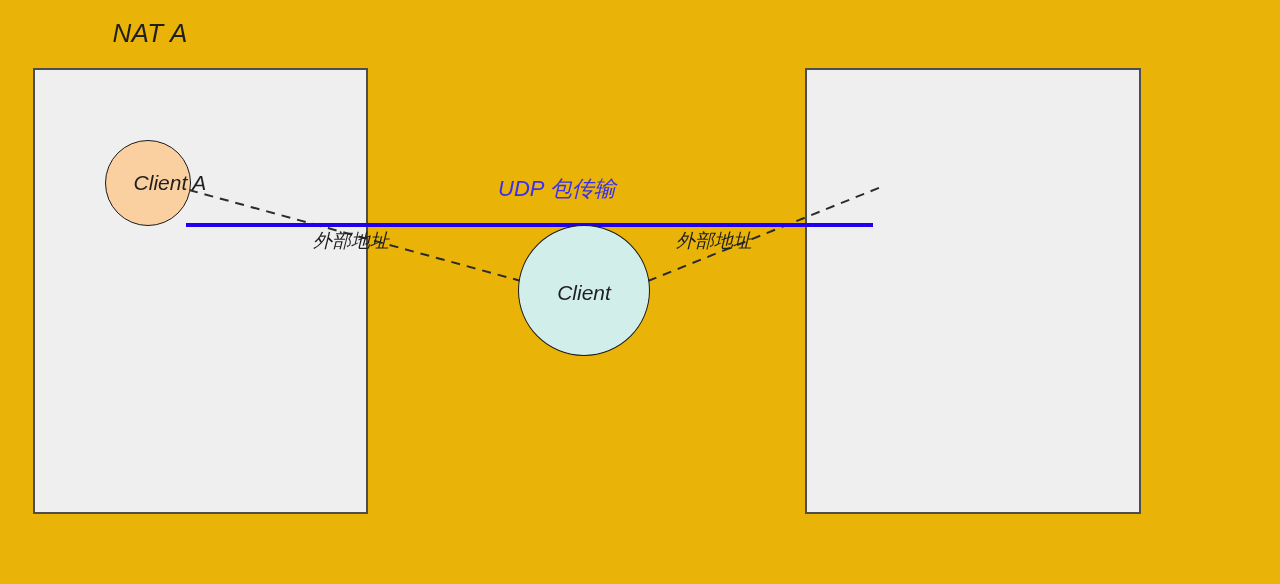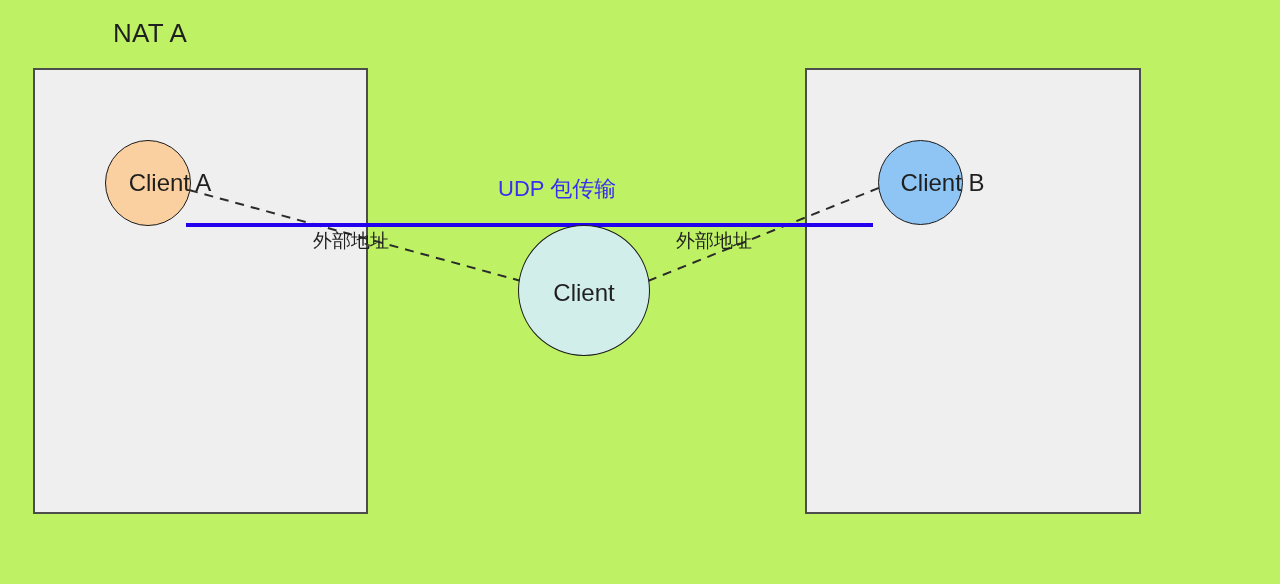--- a/index.html
+++ b/index.html
@@ -10,21 +10,22 @@
   body {
     width: 1280px;
     height: 584px;
     font-family: "Liberation Sans", "DejaVu Sans", sans-serif;
     overflow: hidden;
   }
   #canvas {
     position: relative;
     width: 1280px;
     height: 584px;
-    background: #bef264;
+    background: #eab308;
+    font-style: italic;
   }
   #edges {
     position: absolute;
     left: 0;
     top: 0;
     width: 1280px;
     height: 584px;
   }
 
   
@@ -53,21 +54,21 @@
   .node {
     position: absolute;
     border-radius: 50%;
     border: 1.6px solid #1a1a1a;
     box-sizing: border-box;
     display: flex;
     align-items: center;
     justify-content: center;
   }
   .node-label {
-    font-size: 24px;
+    font-size: 21px;
     color: #1f1f1f;
     white-space: nowrap;
     pointer-events: none;
   }
   #node-client-a {
     left: 105px; top: 140px; width: 86px; height: 86px;
     background: #fbd0a0;
   }
   #node-client-a .node-label {
     position: relative;
@@ -126,21 +127,18 @@
   <div class="nat-title" id="nat-title-a">NAT A</div>
 
   <div class="node" id="node-client-a">
     <span class="node-label">Client A</span>
   </div>
 
   <div class="node" id="node-server">
     <span class="node-label">Client</span>
   </div>
 
-  <div class="node" id="node-client-b">
-    <span class="node-label">Client B</span>
-  </div>
 
   <div class="edge-label" id="label-udp">UDP 包传输</div>
   <div class="edge-label" id="label-ext-a">外部地址</div>
   <div class="edge-label" id="label-ext-b">外部地址</div>
 
 </div>
 
 </body></html>

